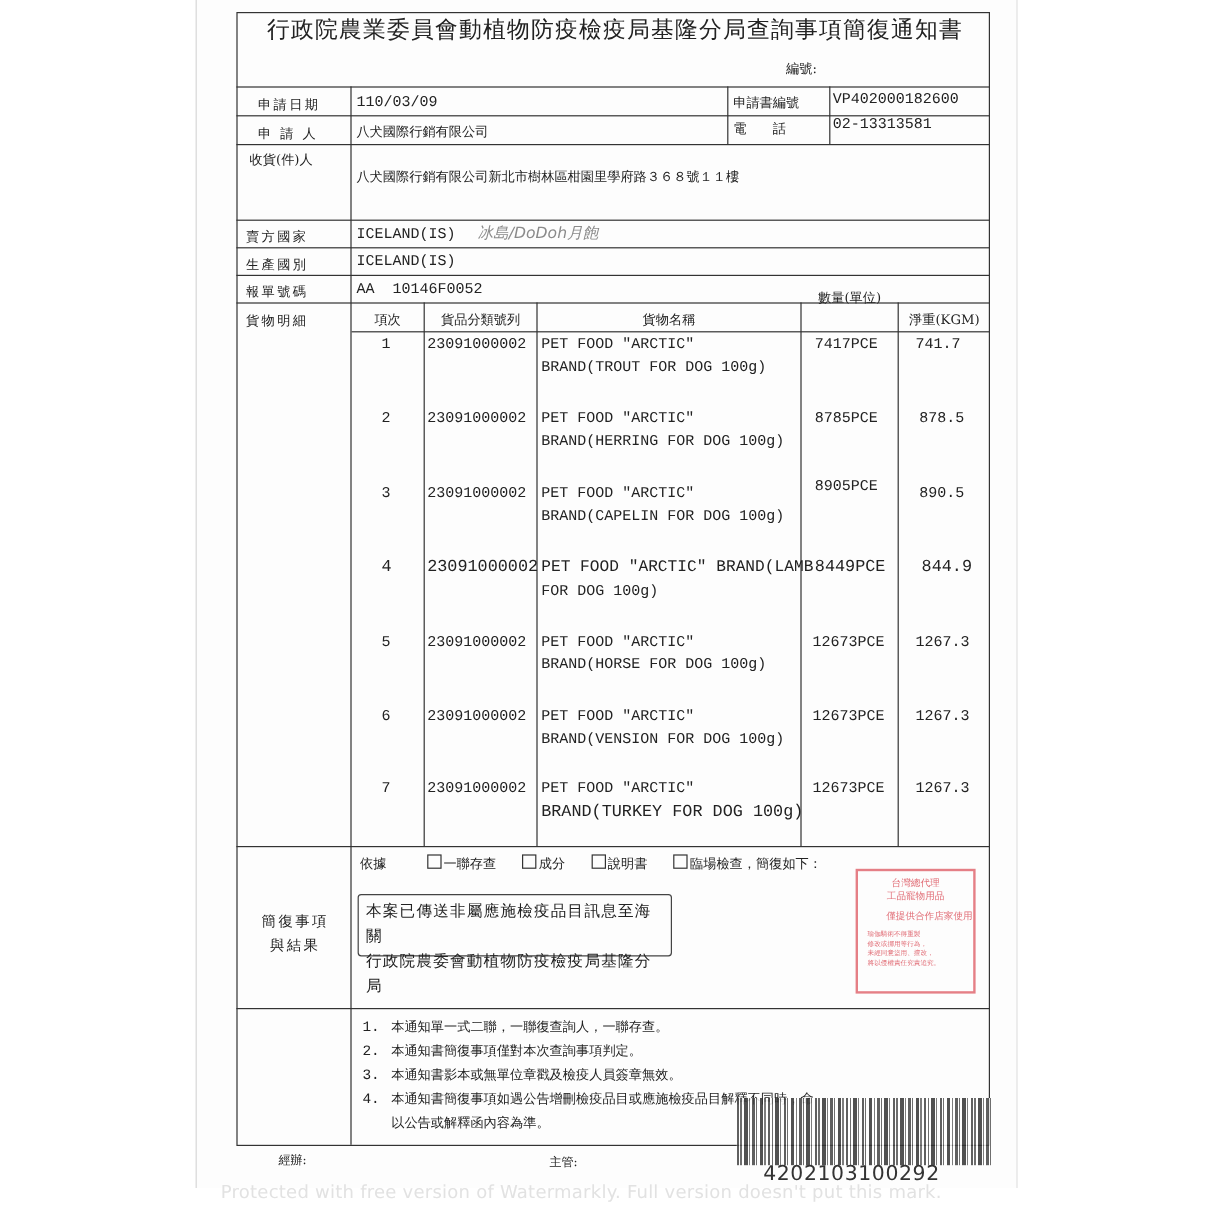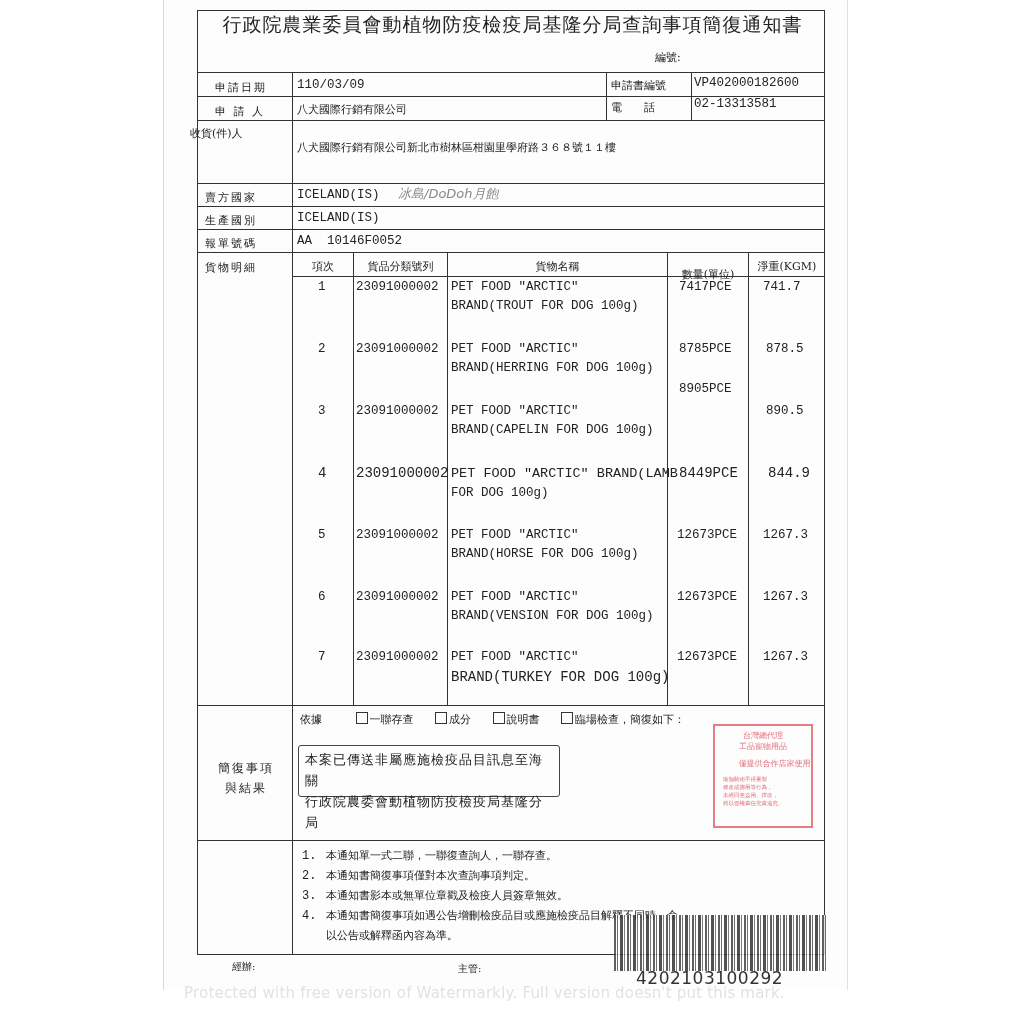--- a/index.html
+++ b/index.html
@@ -75,41 +75,41 @@
 <div class="vline" style="left:691px;top:72px;height:48px"></div>
 <div class="vline" style="left:353px;top:252px;height:453px"></div>
 <div class="vline" style="left:447px;top:252px;height:453px"></div>
 <div class="vline" style="left:667px;top:252px;height:453px"></div>
 <div class="vline" style="left:748px;top:252px;height:453px"></div>
 
 <div class="lbl" style="left:215px;top:80px">申請日期</div>
 <div class="val" style="left:297px;top:78px">110/03/09</div>
 <div class="lbl" style="left:215px;top:104px">申 請 人</div>
 <div class="cn" style="left:297px;top:102px;font-size:11px">八犬國際行銷有限公司</div>
-<div class="lbl" style="left:190px;top:126px;letter-spacing:0">收貨(件)人</div>
+<div class="lbl" style="left:208px;top:126px;letter-spacing:0">收貨(件)人</div>
 <div class="cn" style="left:297px;top:140px;font-size:11px">八犬國際行銷有限公司新北市樹林區柑園里學府路３６８號１１樓</div>
 
 <div class="lbl" style="left:611px;top:78px;letter-spacing:0">申請書編號</div>
 <div class="val" style="left:694px;top:76px">VP402000182600</div>
 <div class="lbl" style="left:611px;top:100px;letter-spacing:0">電　　話</div>
 <div class="val" style="left:694px;top:97px">02-13313581</div>
 
 <div class="lbl" style="left:205px;top:190px">賣方國家</div>
 <div class="val" style="left:297px;top:188px">ICELAND(IS)</div>
 <div class="hand" style="left:398px;top:185px">冰島/DoDoh月飽</div>
 <div class="lbl" style="left:205px;top:213px">生產國別</div>
 <div class="val" style="left:297px;top:211px">ICELAND(IS)</div>
 <div class="lbl" style="left:205px;top:236px">報單號碼</div>
 <div class="val" style="left:297px;top:234px;white-space:pre">AA  10146F0052</div>
 
 <div class="lbl" style="left:205px;top:260px">貨物明細</div>
 <div class="th" style="left:293px;top:259px;width:60px">項次</div>
 <div class="th" style="left:354px;top:259px;width:93px">貨品分類號列</div>
 <div class="th" style="left:448px;top:259px;width:219px">貨物名稱</div>
-<div class="th" style="left:668px;top:267px;width:80px">數量(單位)</div>
+<div class="th" style="left:668px;top:241px;width:80px">數量(單位)</div>
 <div class="th" style="left:749px;top:259px;width:76px">淨重(KGM)</div>
 
 <div>
   <div class="cell" style="left:318px;top:278px">1</div>
   <div class="cell" style="left:356px;top:278px">23091000002</div>
   <div class="cell" style="left:451px;top:278px">PET FOOD "ARCTIC"</div>
   <div class="cell" style="left:451px;top:297px">BRAND(TROUT FOR DOG 100g)</div>
   <div class="cell" style="left:679px;top:278px">7417PCE</div>
   <div class="cell" style="left:763px;top:278px">741.7</div>
 </div>
@@ -119,21 +119,21 @@
   <div class="cell" style="left:451px;top:340px">PET FOOD "ARCTIC"</div>
   <div class="cell" style="left:451px;top:359px">BRAND(HERRING FOR DOG 100g)</div>
   <div class="cell" style="left:679px;top:340px">8785PCE</div>
   <div class="cell" style="left:766px;top:340px">878.5</div>
 </div>
 <div>
   <div class="cell" style="left:318px;top:402px">3</div>
   <div class="cell" style="left:356px;top:402px">23091000002</div>
   <div class="cell" style="left:451px;top:402px">PET FOOD "ARCTIC"</div>
   <div class="cell" style="left:451px;top:421px">BRAND(CAPELIN FOR DOG 100g)</div>
-  <div class="cell" style="left:679px;top:380px">8905PCE</div>
+  <div class="cell" style="left:679px;top:396px">8905PCE</div>
   <div class="cell" style="left:766px;top:402px">890.5</div>
 </div>
 <div>
   <div class="cell" style="left:318px;top:464px;font-size:14px">4</div>
   <div class="cell" style="left:356px;top:464px;font-size:14px">23091000002</div>
   <div class="cell" style="left:451px;top:464px;font-size:13.5px">PET FOOD "ARCTIC" BRAND(LAMB</div>
   <div class="cell" style="left:451px;top:484px">FOR DOG 100g)</div>
   <div class="cell" style="left:679px;top:464px;font-size:14px">8449PCE</div>
   <div class="cell" style="left:768px;top:464px;font-size:14px">844.9</div>
 </div>

